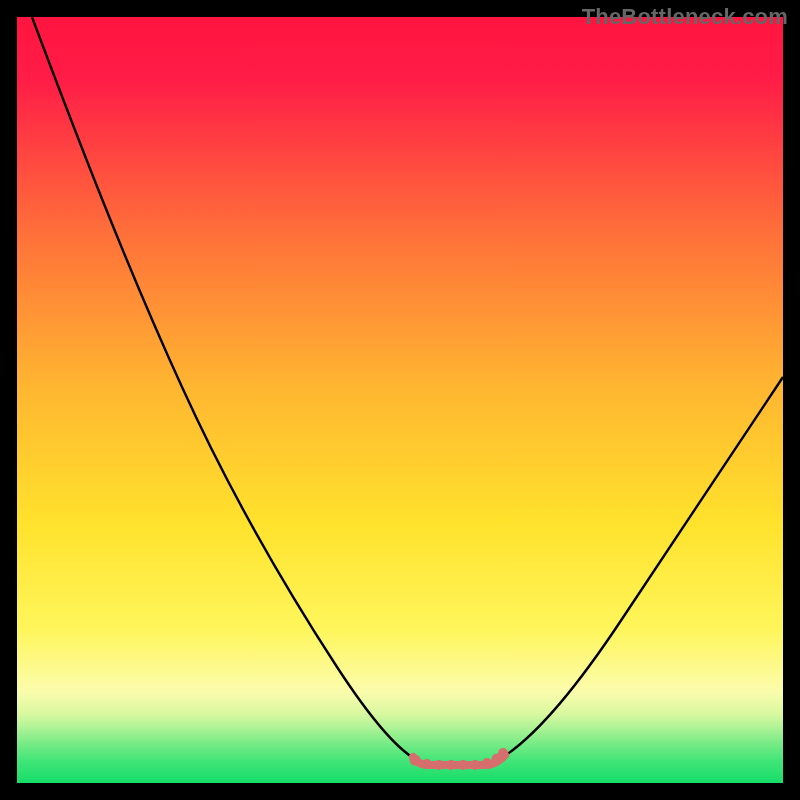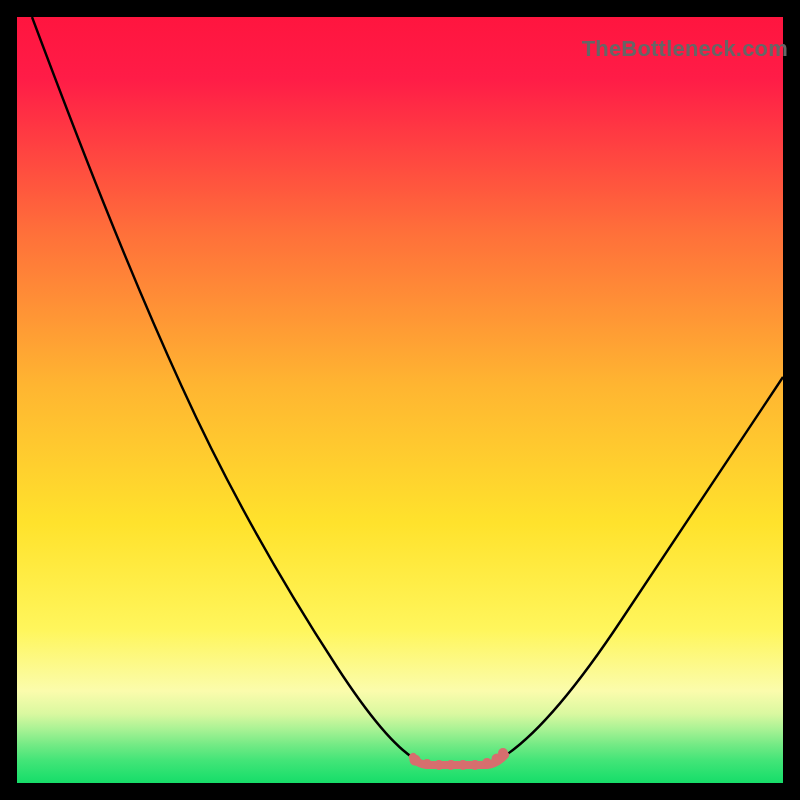--- a/index.html
+++ b/index.html
@@ -40,21 +40,20 @@
   }
   .watermark {
     position: absolute;
     top: 4px;
     right: 12px;
     font-family: Arial, Helvetica, sans-serif;
     font-size: 22px;
     font-weight: 600;
     color: #666666;
     letter-spacing: 0.2px;
-    margin-top: 32px;
   }
 </style>
 </head>
 <body>
 <div class="frame">
 
   <div class="plot-area">
 
     <svg class="gradient" viewBox="0 0 766 766" preserveAspectRatio="none">
       <defs>

